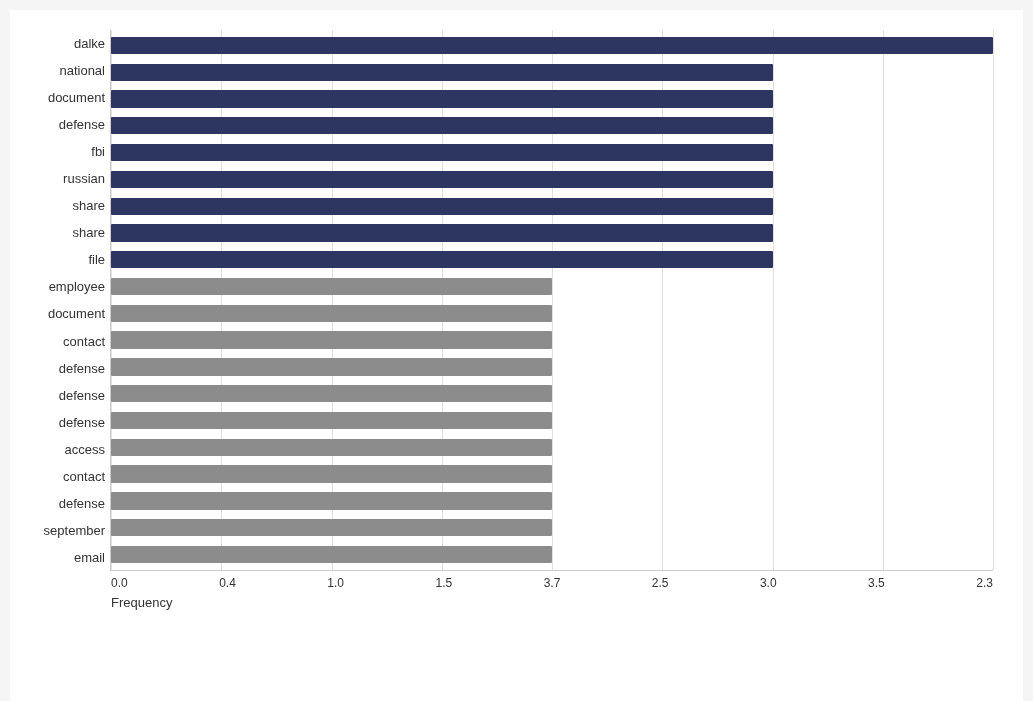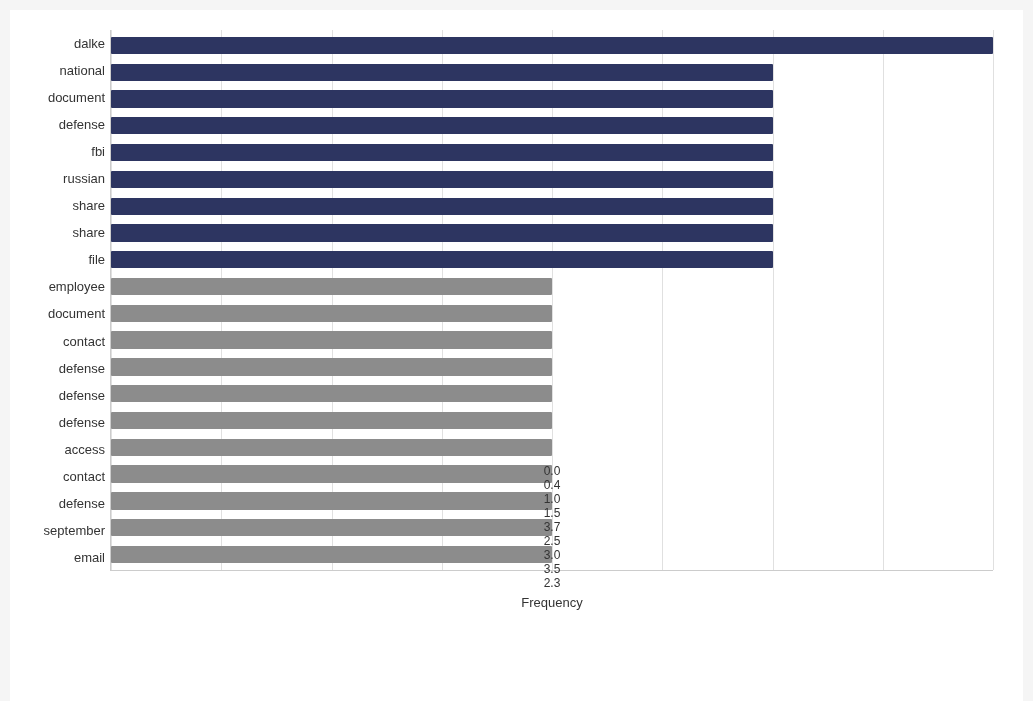--- a/index.html
+++ b/index.html
@@ -94,31 +94,30 @@
     .x-axis {
       position: absolute;
       bottom: -40px;
       left: 0;
       right: 0;
       display: flex;
       flex-direction: column;
     }
     .x-ticks {
       display: flex;
-      flex-direction: column;
+      flex-direction: row;
       justify-content: space-between;
       width: 100%;
     }
     .x-tick {
       font-size: 12px;
       color: #333;
       text-align: center;
     }
     .x-axis-label {
-      text-align: center;
       font-size: 13px;
       color: #333;
       margin-top: 5px;
     }
   </style>
 </head>
 <body>
 
 <div class="chart-container">
   <div class="chart-area">

